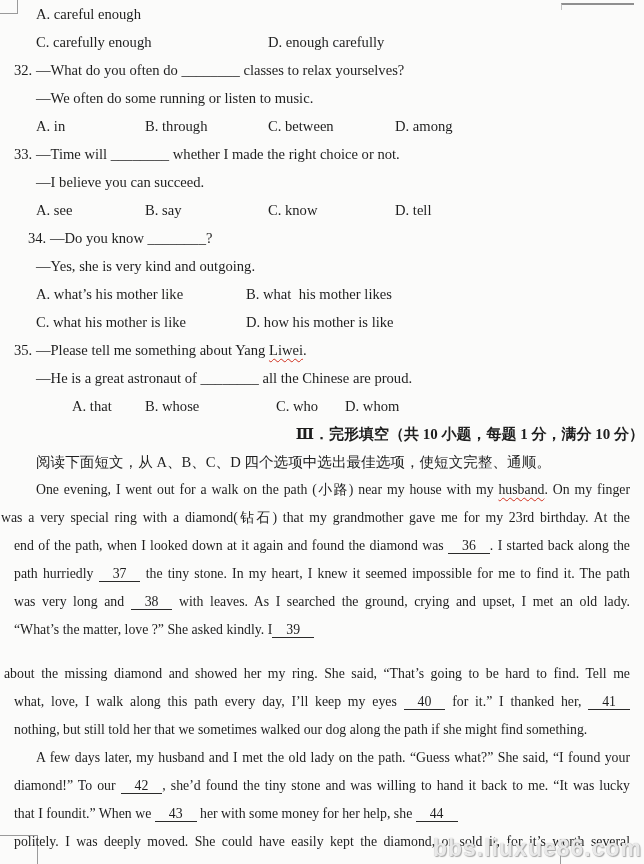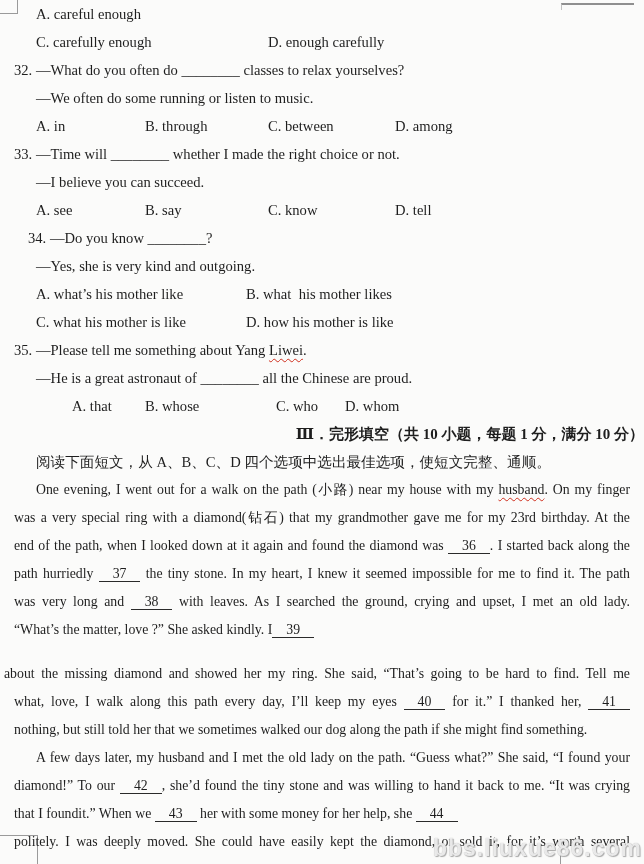--- a/index.html
+++ b/index.html
@@ -74,30 +74,30 @@
         <div class="line" style="padding-left: 14px;"><span>35. —Please tell me something about Yang </span><span class="miss">Liwei</span><span>.</span></div>
         <div class="line" style="padding-left: 36px;"><span>—He is a great astronaut of ________ all the Chinese are proud.</span></div>
         <div class="line"><span class="col" style="left: 36px; margin-left: 36px;">A. that</span><span class="col" style="left: 145px;">B. whose</span><span class="col" style="left: 246px; margin-left: 30px;">C. who</span><span class="col" style="left: 345px;">D. whom</span></div>
       </div>
     <div id="cloze-header">
         <div class="line bold" style="padding-left: 14px;"><span>Ⅲ．完形填空（共 10 小题，每题 1 分，满分 10 分）</span></div>
         <div class="line" style="padding-left: 36px;"><span>阅读下面短文，从 A、B、C、D 四个选项中选出最佳选项，使短文完整、通顺。</span></div>
       </div>
     <div id="passage">
         <div class="line j" style="padding-left: 36px;"><span>One evening, I went out for a walk on the path (小路) near my house with my </span><span class="miss">husband</span><span>. On my finger</span></div>
-        <div class="line j" style="padding-left: 14px;"><span>was a very special ring with a diamond(钻石) that my grandmother gave me for my 23rd birthday. At the</span></div>
+        <div class="line j" style="padding-left: 1px;"><span>was a very special ring with a diamond(钻石) that my grandmother gave me for my 23rd birthday. At the</span></div>
         <div class="line j" style="padding-left: 14px;"><span>end of the path, when I looked down at it again and found the diamond was </span><span class="blank">36</span><span>. I started back along the</span></div>
         <div class="line j" style="padding-left: 14px;"><span>path hurriedly </span><span class="blank">37</span><span> the tiny stone. In my heart, I knew it seemed impossible for me to find it. The path</span></div>
         <div class="line j" style="padding-left: 14px;"><span>was very long and </span><span class="blank">38</span><span> with leaves. As I searched the ground, crying and upset, I met an old lady.</span></div>
         <div class="line" style="padding-left: 14px;"><span>“What’s the matter, love ?” She asked kindly. I</span><span class="blank">39</span></div>
         <div class="line j" style="padding-left: 4px; margin-top: 16px;"><span>about the missing diamond and showed her my ring. She said, “That’s going to be hard to find. Tell me</span></div>
         <div class="line j" style="padding-left: 14px;"><span>what, love, I walk along this path every day, I’ll keep my eyes </span><span class="blank">40</span><span> for it.” I thanked her, </span><span class="blank">41</span></div>
         <div class="line" style="padding-left: 14px;"><span>nothing, but still told her that we sometimes walked our dog along the path if she might find something.</span></div>
         <div class="line j" style="padding-left: 36px;"><span>A few days later, my husband and I met the old lady on the path. “Guess what?” She said, “I found your</span></div>
-        <div class="line j" style="padding-left: 14px;"><span>diamond!” To our </span><span class="blank">42</span><span>, she’d found the tiny stone and was willing to hand it back to me. “It was crying</span></div>
+        <div class="line j" style="padding-left: 14px;"><span>diamond!” To our </span><span class="blank">42</span><span>, she’d found the tiny stone and was willing to hand it back to me. “It was lucky</span></div>
         <div class="line" style="padding-left: 14px;"><span>that I foundit.” When we </span><span class="blank">43</span><span> her with some money for her help, she </span><span class="blank">44</span></div>
         <div class="line j" style="padding-left: 14px;"><span>politely. I was deeply moved. She could have easily kept the diamond, or sold it, for it’s worth several</span></div>
       </div>
   </div>
 
   <div class="watermark">
     <div class="wm-url">bbs.liuxue86.com</div>
   </div>
 </div>
 

